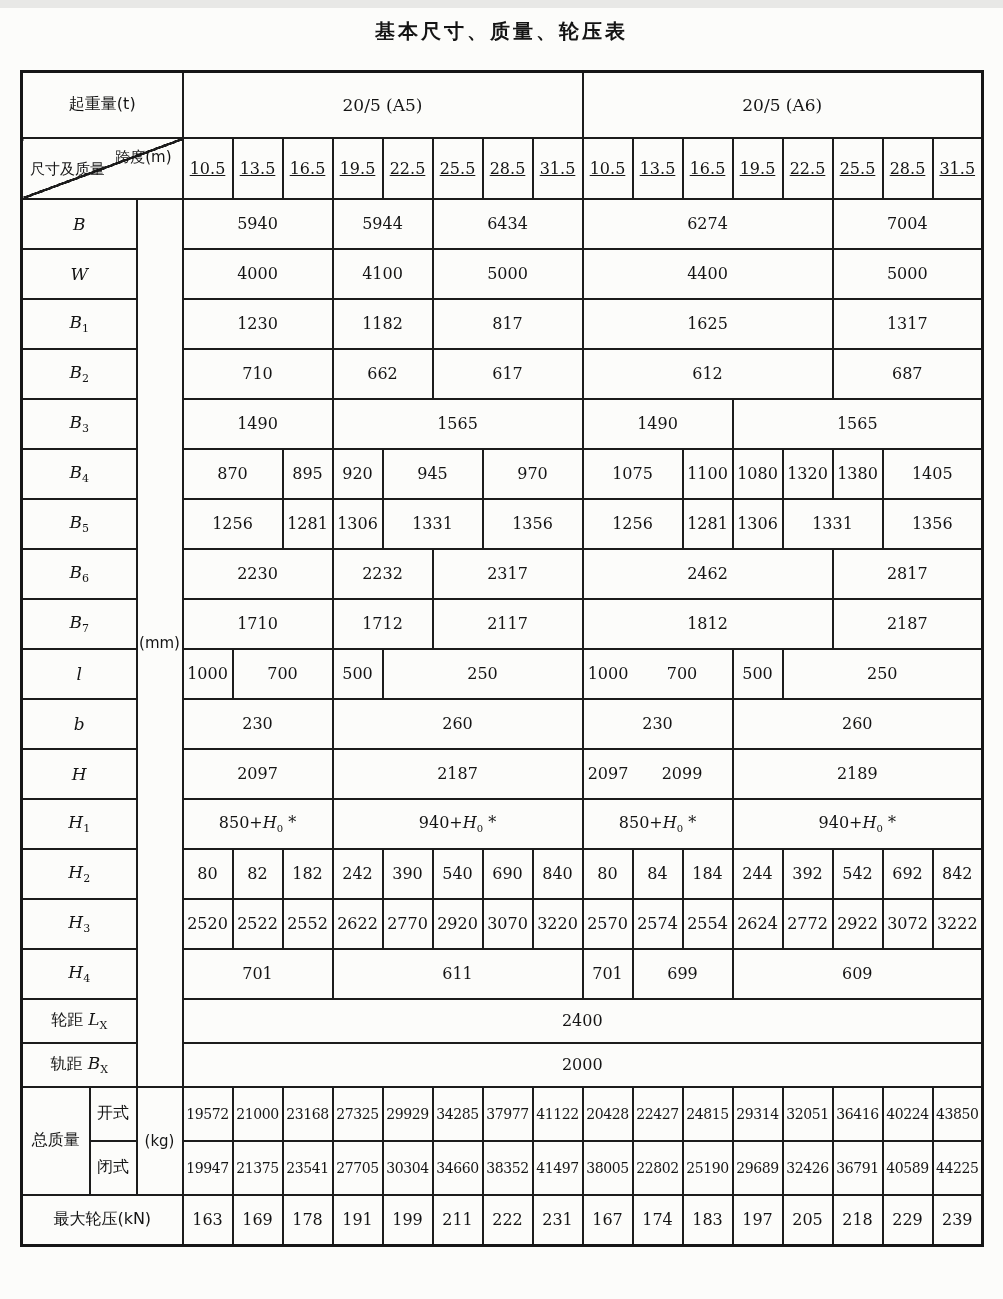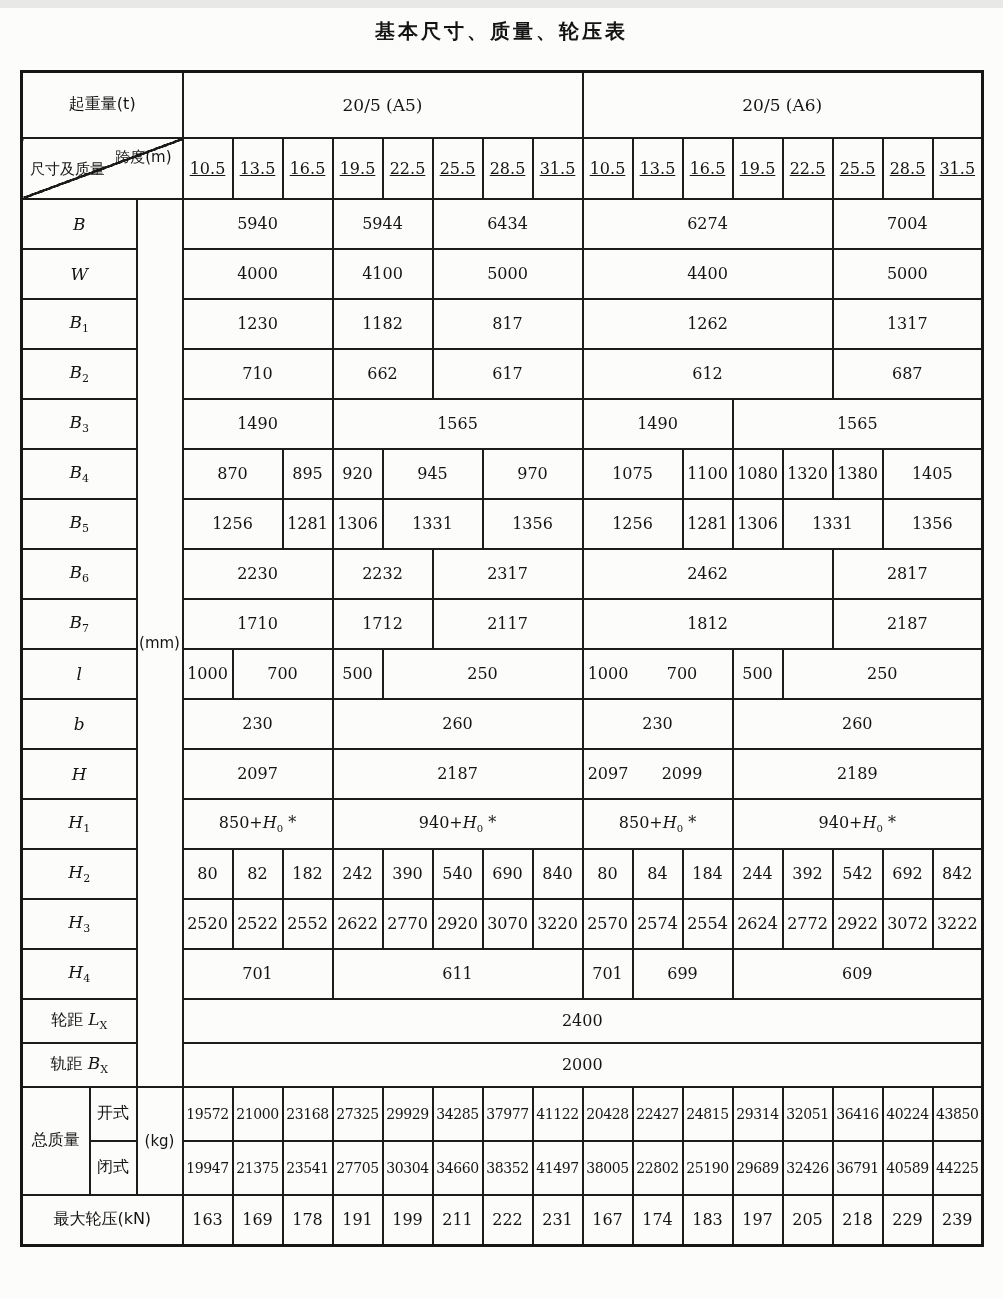--- a/index.html
+++ b/index.html
@@ -107,21 +107,21 @@
           <td colspan="2" class="num">4100</td>
           <td colspan="3" class="num">5000</td>
           <td colspan="5" class="num">4400</td>
           <td colspan="3" class="num">5000</td>
         </tr>
         <tr class="r-dim">
           <td colspan="2" class="rlabel"><i>B</i><sub>1</sub></td>
           <td colspan="3" class="num">1230</td>
           <td colspan="2" class="num">1182</td>
           <td colspan="3" class="num">817</td>
-          <td colspan="5" class="num">1262</td>
+          <td colspan="5" class="num">1625</td>
           <td colspan="3" class="num">1317</td>
         </tr>
         <tr class="r-dim">
           <td colspan="2" class="rlabel"><i>B</i><sub>2</sub></td>
           <td colspan="3" class="num">710</td>
           <td colspan="2" class="num">662</td>
           <td colspan="3" class="num">617</td>
           <td colspan="5" class="num">612</td>
           <td colspan="3" class="num">687</td>
         </tr>

